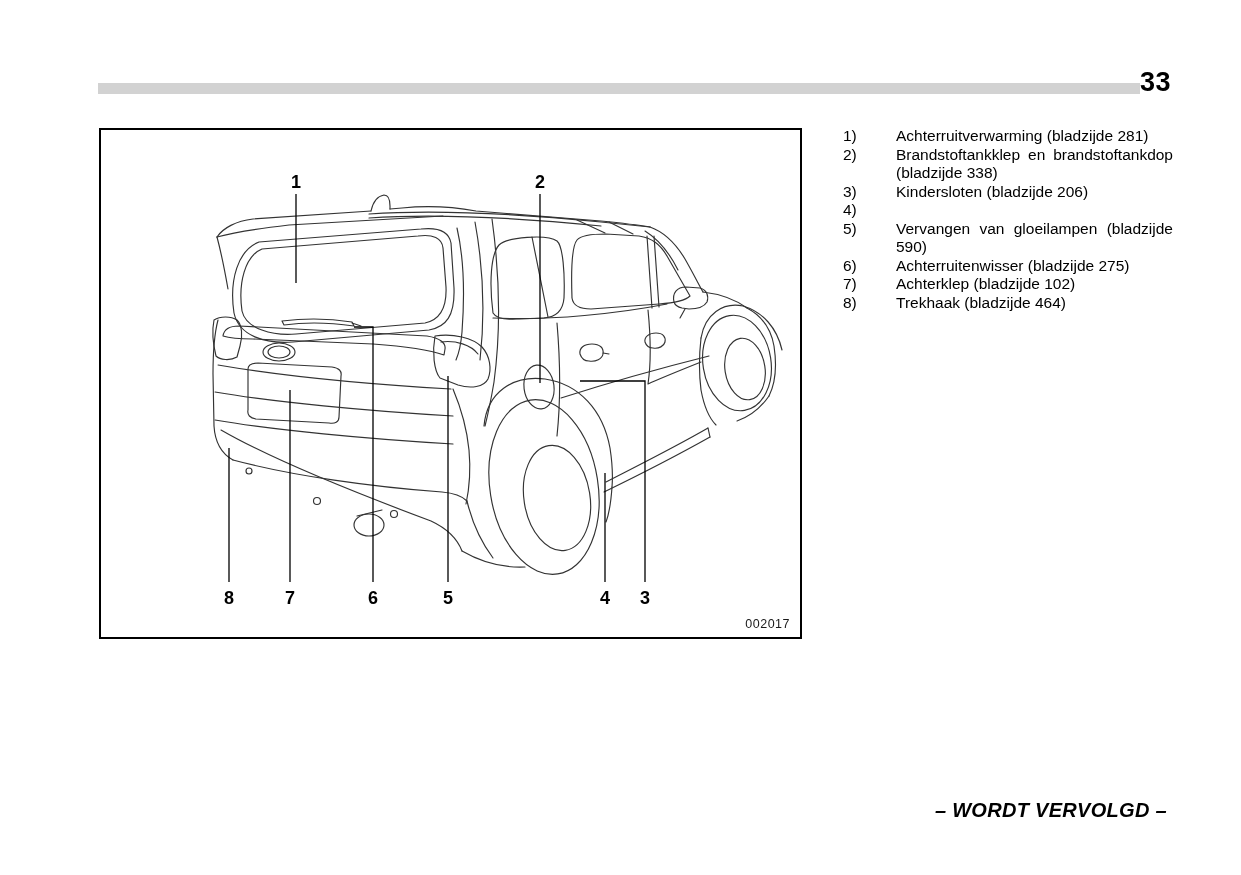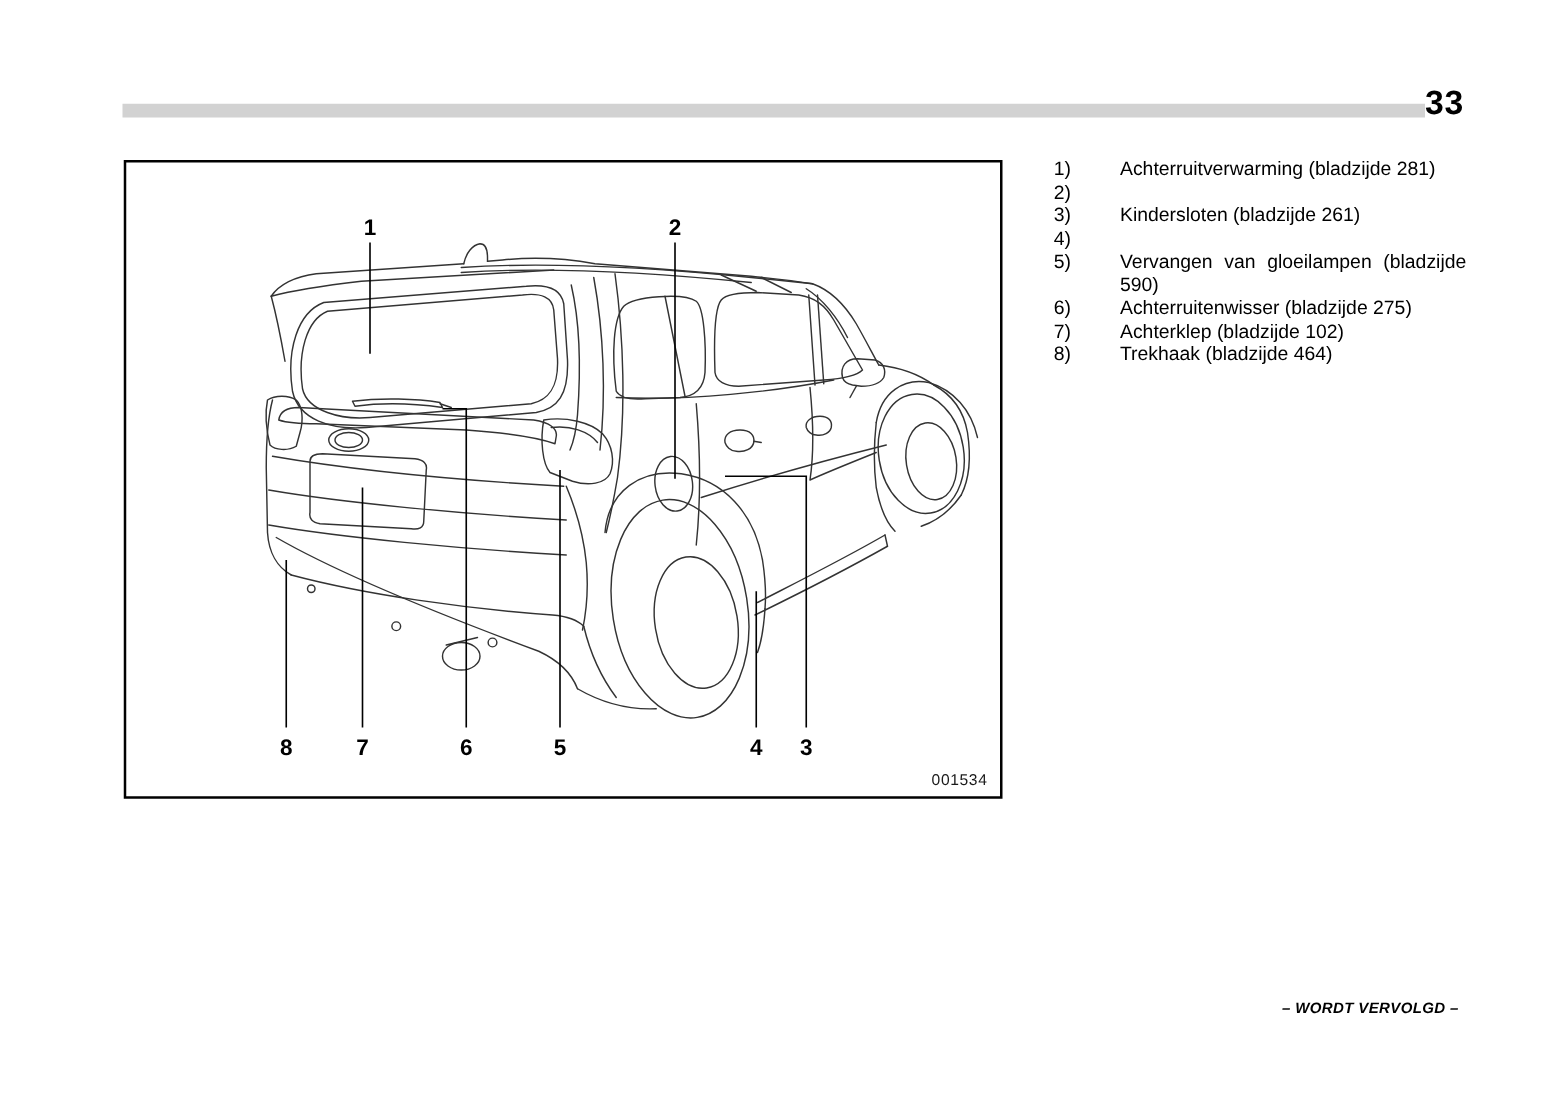--- a/index.html
+++ b/index.html
@@ -15,21 +15,21 @@
     border:2px solid #000;box-sizing:border-box;background:#fff;
   }
   .figure-box svg{display:block;width:100%;height:100%;}
   .figcode{position:absolute;right:10px;bottom:6px;font-size:12.5px;color:#1a1a1a;letter-spacing:0.5px;}
   .legend{position:absolute;left:843px;top:127px;width:330px;}
   .legend-item{display:flex;font-size:15.5px;line-height:18.5px;}
   .legend-item .num{flex:none;width:37px;}
   .legend-item .txt{width:284px;text-align:justify;margin-left:16px;}
   .footer-note{
     position:absolute;right:74px;top:799px;
-    font-size:12px;font-weight:bold;font-style:italic;letter-spacing:0.3px;
+    font-size:20px;font-weight:bold;font-style:italic;letter-spacing:0.3px;
   }
   svg .car{stroke:#333;stroke-width:1.15;fill:none;stroke-linecap:round;stroke-linejoin:round;}
   svg .callout-line{stroke:#000;stroke-width:1.3;fill:none;}
   svg text.callout{font-family:"Liberation Sans",sans-serif;font-size:18px;font-weight:bold;fill:#000;text-anchor:middle;}
 </style>
 </head>
 <body>
 
 <div class="topbar"></div>
 <div class="pagenum">33</div>
@@ -143,34 +143,35 @@
       <text class="callout" x="195" y="58">1</text>
       <text class="callout" x="439" y="58">2</text>
       <text class="callout" x="128" y="474">8</text>
       <text class="callout" x="189" y="474">7</text>
       <text class="callout" x="272" y="474">6</text>
       <text class="callout" x="347" y="474">5</text>
       <text class="callout" x="504" y="474">4</text>
       <text class="callout" x="544" y="474">3</text>
     </g>
   </svg>
-  <div class="figcode">001534</div>
+  <div class="figcode">002017</div>
 </div>
 
 <div class="legend">
   <div class="legend-item">
     <span class="num">1)</span>
     <span class="txt">Achterruitverwarming (bladzijde 281)</span>
   </div>
   <div class="legend-item">
     <span class="num">2)</span>
+    <span class="txt">Brandstoftankklep en brandstoftankdop (bladzijde 338)</span>
   </div>
   <div class="legend-item">
     <span class="num">3)</span>
-    <span class="txt">Kindersloten (bladzijde 261)</span>
+    <span class="txt">Kindersloten (bladzijde 206)</span>
   </div>
   <div class="legend-item">
     <span class="num">4)</span>
   </div>
   <div class="legend-item">
     <span class="num">5)</span>
     <span class="txt">Vervangen van gloeilampen (bladzijde 590)</span>
   </div>
   <div class="legend-item">
     <span class="num">6)</span>

